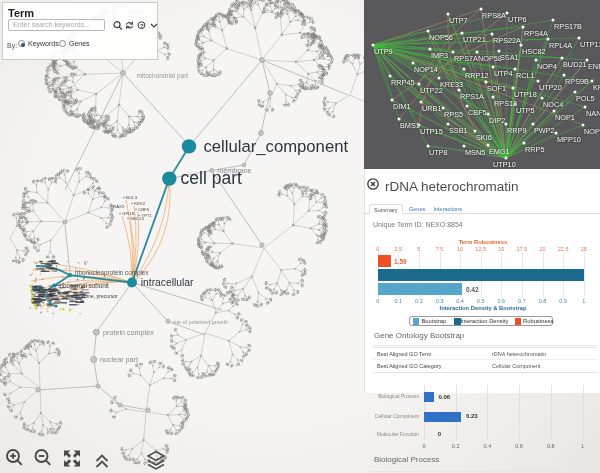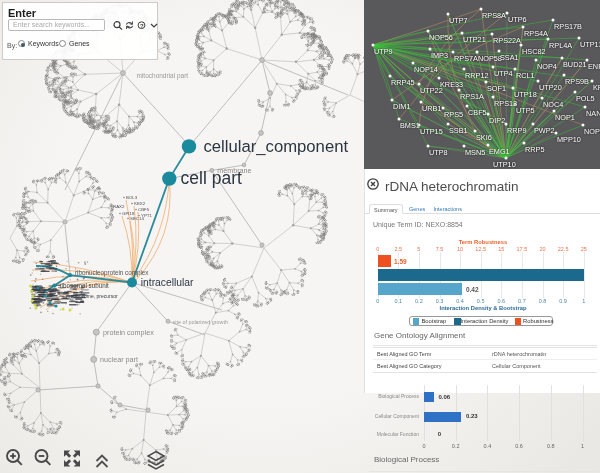--- a/index.html
+++ b/index.html
@@ -1938,21 +1938,21 @@
       <text x="59.5" y="287.8" font-size="6.3" fill="#444">ribosomal subunit</text>
       <text x="103" y="334.8" font-size="7.2" fill="#8b8a88">protein complex</text>
       <text x="100" y="361.8" font-size="7.2" fill="#8b8a88">nuclear part</text>
       <text x="172.5" y="323.5" font-size="5.4" fill="#9b9a98">site of polarized growth</text>
       <text x="66" y="297.5" font-size="5.0" fill="#3a3d44">preribosome, precursor</text>
       <text x="203.4" y="151.5" font-size="16.7" fill="#2b3642">cellular_component</text>
       <text x="180.6" y="184.3" font-size="17.5" fill="#2b3642">cell part</text>
       <text x="140.8" y="286.3" font-size="10.3" fill="#2b3642">intracellular</text>
 </svg>
 <div id="search">
-  <div class="title">Enter</div>
+  <div class="title">Term</div>
   <div class="inp">Enter search keywords...</div>
   <svg style="left:108px;top:16px" width="50" height="14" viewBox="0 0 50 14">
     <g fill="none" stroke="#3c3c3c" stroke-width="1.2">
       <circle cx="6" cy="5.7" r="3"></circle>
           <line x1="8.3" y1="8" x2="11" y2="10.7"></line>
       <path d="M21.2 5.2 A3.3 3.3 0 0 0 15.3 5.5 M15.8 7.2 A3.3 3.3 0 0 0 21.7 6.9" stroke-width="1.1"></path>
       <path d="M21.6 2.4 L21.3 5.4 L18.4 4.7 M15.4 10 L15.7 7 L18.6 7.7" stroke-width="0.9" fill="none"></path>
       <circle cx="30.5" cy="6.2" r="3.4" stroke-width="1"></circle>
     </g>
     <text x="29" y="8.6" font-size="6" fill="#3c3c3c" font-weight="bold">?</text>
@@ -2137,21 +2137,21 @@
     <div class="ixd">Interaction Density &amp; Bootstrap</div>
     <div class="legend">
       <span class="lsq" style="left:3px;background:#55a6ca"></span>
           <span class="t" style="left:12px">Bootstrap</span>
       <span class="lsq" style="left:44.5px;background:#1b6a8e"></span>
           <span class="t" style="left:51px">Interaction Density</span>
       <span class="lsq" style="left:105px;background:#ee5021"></span>
           <span class="t" style="left:113.5px">Robustness</span>
     </div>
   </div>
-  <div class="goh" style="top:162px">Gene Ontology Alignment</div>
+  <div class="goh" style="top:162px">Gene Ontology Bootstrap</div>
   <div class="hr" style="top:175.5px"></div>
   <div class="trow" style="top:178.3px;border-top:1px solid #e3e3e3;border-bottom:1px solid #efefef">
         <span class="c1">Best Aligned GO Term</span>
         <span class="c2">rDNA heterochromatin</span>
       </div>
   <div class="trow" style="top:191.3px;border-bottom:1px solid #e3e3e3">
         <span class="c1">Best Aligned GO Category</span>
         <span class="c2">Cellular Component</span>
       </div>
   <div class="gogrid" style="left:59.0px"></div>

